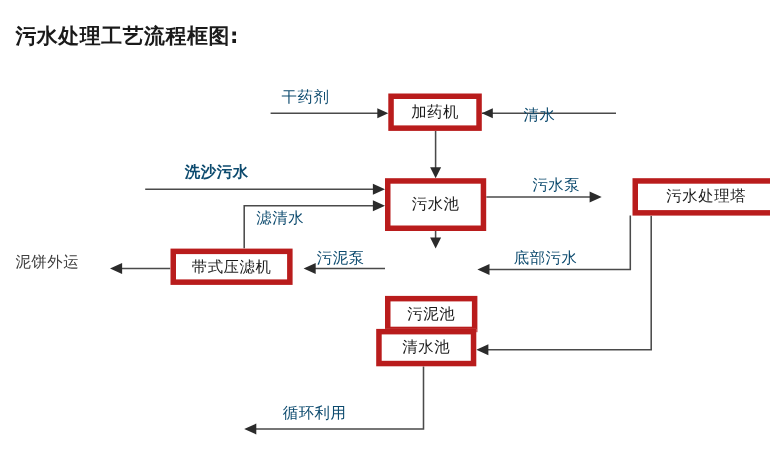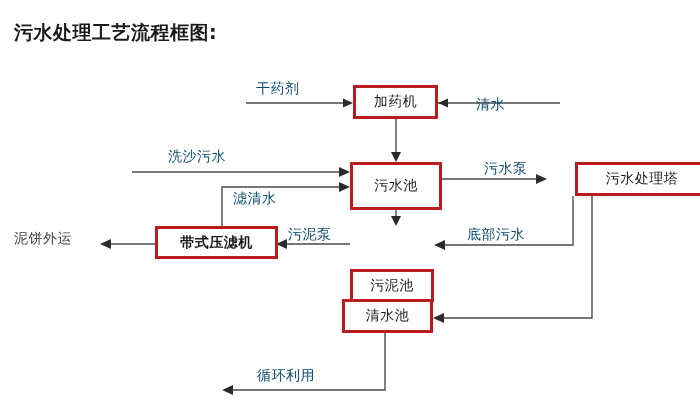--- a/index.html
+++ b/index.html
@@ -21,21 +21,21 @@
     top: 20px;
     font-size: 19px;
     font-weight: bold;
     color: #1a1a1a;
     letter-spacing: 0.5px;
     white-space: nowrap;
   }
   .node {
     position: absolute;
     box-sizing: border-box;
-    border: 3px solid #b91c1c;
+    border: 5px solid #b91c1c;
     background: #ffffff;
     display: flex;
     align-items: center;
     justify-content: center;
     font-size: 14px;
     color: #1a1a1a;
     white-space: nowrap;
     letter-spacing: 0.5px;
   }
   .edge-label {
@@ -121,35 +121,35 @@
   </div>
 
   <div class="node" style="left:350px; top:162px; width:92px; height:48px;">
     <span>污水池</span>
   </div>
 
   <div class="node" style="left:547px; top:162px; width:134px; height:34px;margin-left:28px;">
     <span>污水处理塔</span>
   </div>
 
-  <div class="node" style="left:155px; top:226px; width:123px; height:33px;font-weight:bold;">
+  <div class="node" style="left:155px; top:226px; width:111px; height:33px;">
     <span>带式压滤机</span>
   </div>
 
   <div class="node" style="left:350px; top:226px; width:84px; height:33px;margin-top:43px;">
     <span>污泥池</span>
   </div>
 
   <div class="node" style="left:342px; top:299px; width:91px; height:34px;">
     <span>清水池</span>
   </div>
 
   <div class="edge-label" style="left:256px; top:80px;">干药剂</div>
   <div class="edge-label" style="left:476px; top:96px;text-align:right;">清水</div>
-  <div class="edge-label" style="left:168px; top:148px;">洗沙污水</div>
+  <div class="edge-label" style="left:168px; top:148px;font-weight:bold;">洗沙污水</div>
   <div class="edge-label" style="left:484px; top:148px;margin-top:12px;">污水泵</div>
   <div class="edge-label" style="left:233px; top:190px;">滤清水</div>
   <div class="edge-label" style="left:288px; top:226px;">污泥泵</div>
   <div class="edge-label" style="left:467px; top:226px;">底部污水</div>
   <div class="edge-label" style="left:257px; top:367px;">循环利用</div>
 
   <div class="terminal-label" style="left:14px; top:230px;">泥饼外运</div>
 
 </div>
 

